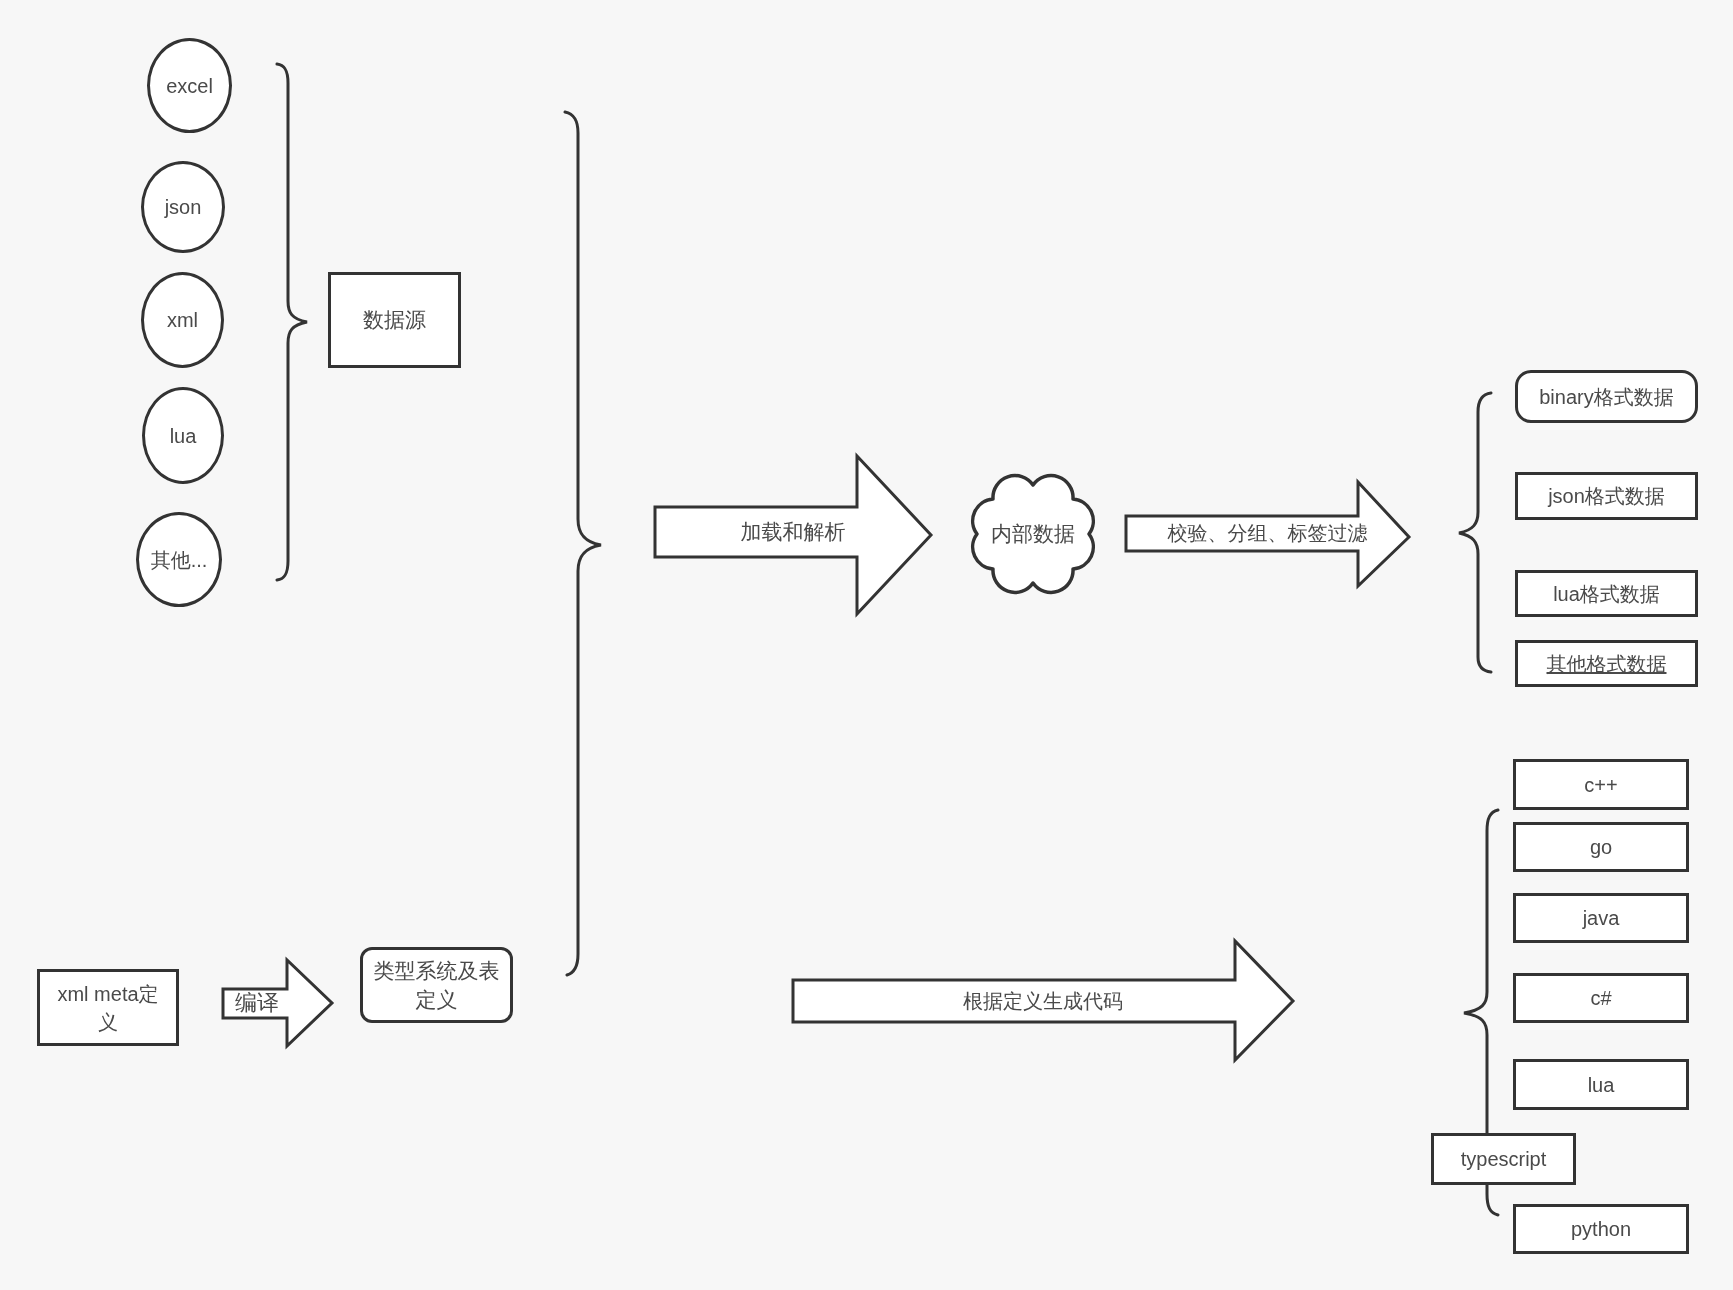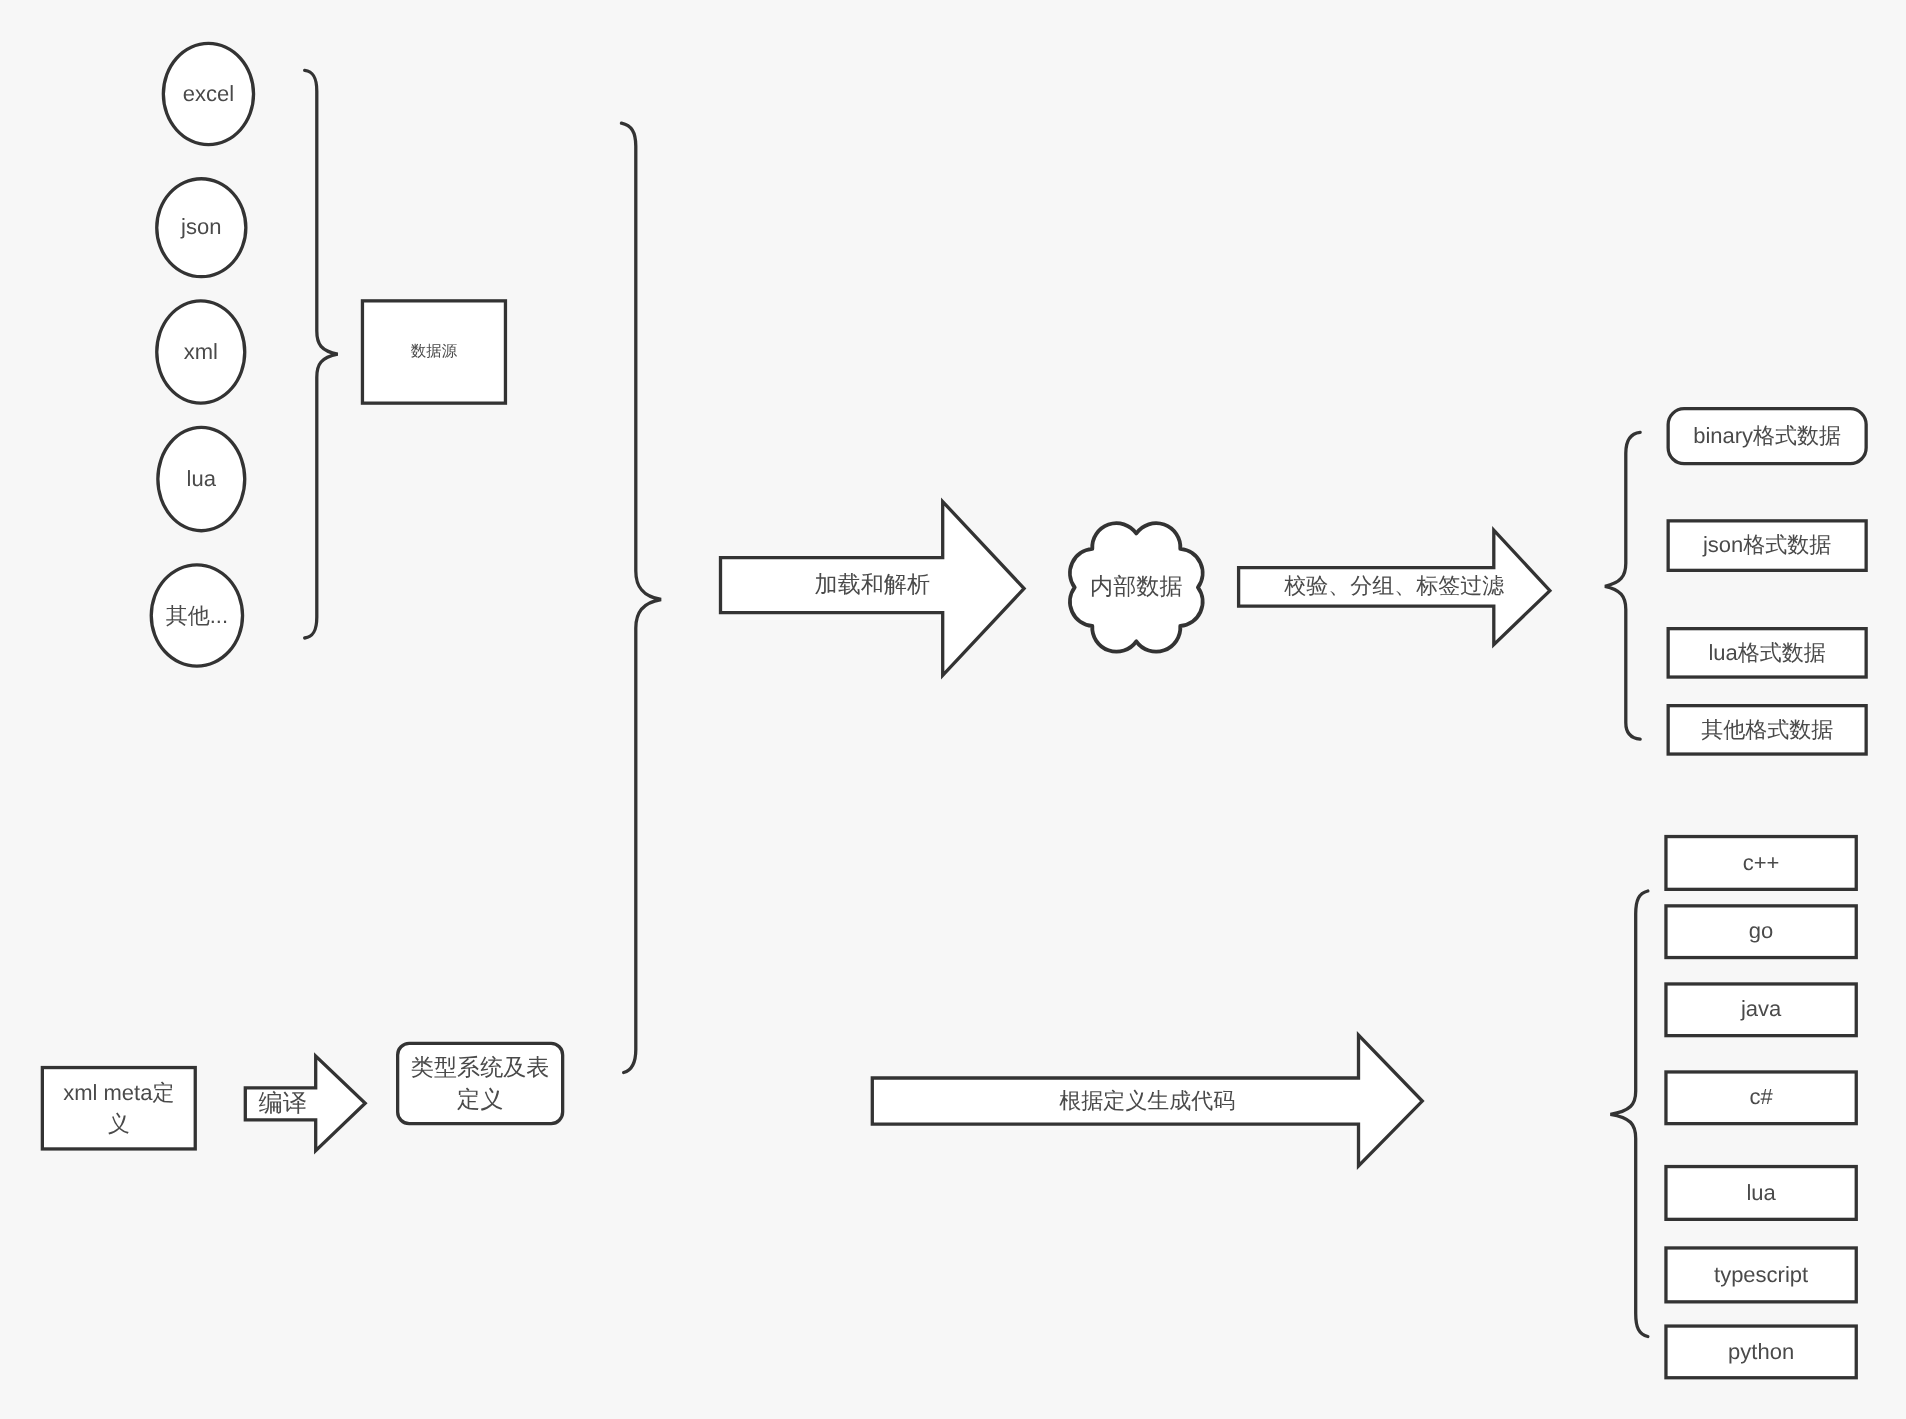--- a/index.html
+++ b/index.html
@@ -61,21 +61,21 @@
   <div class="node ellipse" style="left:141px; top:272px; width:83px; height:96px;">
     <span>xml</span>
   </div>
   <div class="node ellipse" style="left:142px; top:387px; width:82px; height:97px;">
     <span>lua</span>
   </div>
   <div class="node ellipse" style="left:136px; top:512px; width:86px; height:95px;">
     <span>其他...</span>
   </div>
 
-  <div class="node" style="left:328px; top:272px; width:133px; height:96px; font-size:14px;">
+  <div class="node" style="left:328px; top:272px; width:133px; height:96px; font-size:21px;">
     <span>数据源</span>
   </div>
 
   <div class="lbl" style="left:655px; top:507px; width:276px; height:50px; font-size:21px;">加载和解析</div>
   <div class="lbl" style="left:1126px; top:514px; width:283px; height:38px;">校验、分组、标签过滤</div>
   <div class="lbl" style="left:977px; top:485px; width:112px; height:98px; font-size:21px;">内部数据</div>
   <div class="lbl" style="left:221px; top:988px; width:72px; height:31px; font-size:22px;">编译</div>
   <div class="lbl" style="left:793px; top:980px; width:500px; height:42px;">根据定义生成代码</div>
 
   <div class="node" style="left:37px; top:969px; width:142px; height:77px; padding:0 14px;">
@@ -87,39 +87,39 @@
 
   <div class="node" style="left:1515px; top:370px; width:183px; height:53px;border-radius:16px;">
     <span>binary格式数据</span>
   </div>
   <div class="node" style="left:1515px; top:472px; width:183px; height:48px;">
     <span>json格式数据</span>
   </div>
   <div class="node" style="left:1515px; top:570px; width:183px; height:47px;">
     <span>lua格式数据</span>
   </div>
-  <div class="node" style="left:1515px; top:640px; width:183px; height:47px;">
+  <div class="node" style="left:1515px; top:640px; width:183px; height:47px;text-decoration:underline;">
     <span>其他格式数据</span>
   </div>
 
   <div class="node" style="left:1513px; top:759px;  width:176px; height:51px;">
     <span>c++</span>
   </div>
   <div class="node" style="left:1513px; top:822px;  width:176px; height:50px;">
     <span>go</span>
   </div>
   <div class="node" style="left:1513px; top:893px;  width:176px; height:50px;">
     <span>java</span>
   </div>
   <div class="node" style="left:1513px; top:973px;  width:176px; height:50px;">
     <span>c#</span>
   </div>
   <div class="node" style="left:1513px; top:1059px; width:176px; height:51px;">
     <span>lua</span>
   </div>
-  <div class="node" style="left:1513px; top:1133px; width:176px; height:52px;">
+  <div class="node" style="left:1431px; top:1133px; width:145px; height:52px;">
     <span>typescript</span>
   </div>
   <div class="node" style="left:1513px; top:1204px; width:176px; height:50px;">
     <span>python</span>
   </div>
 
 </div>
 
 </body></html>

